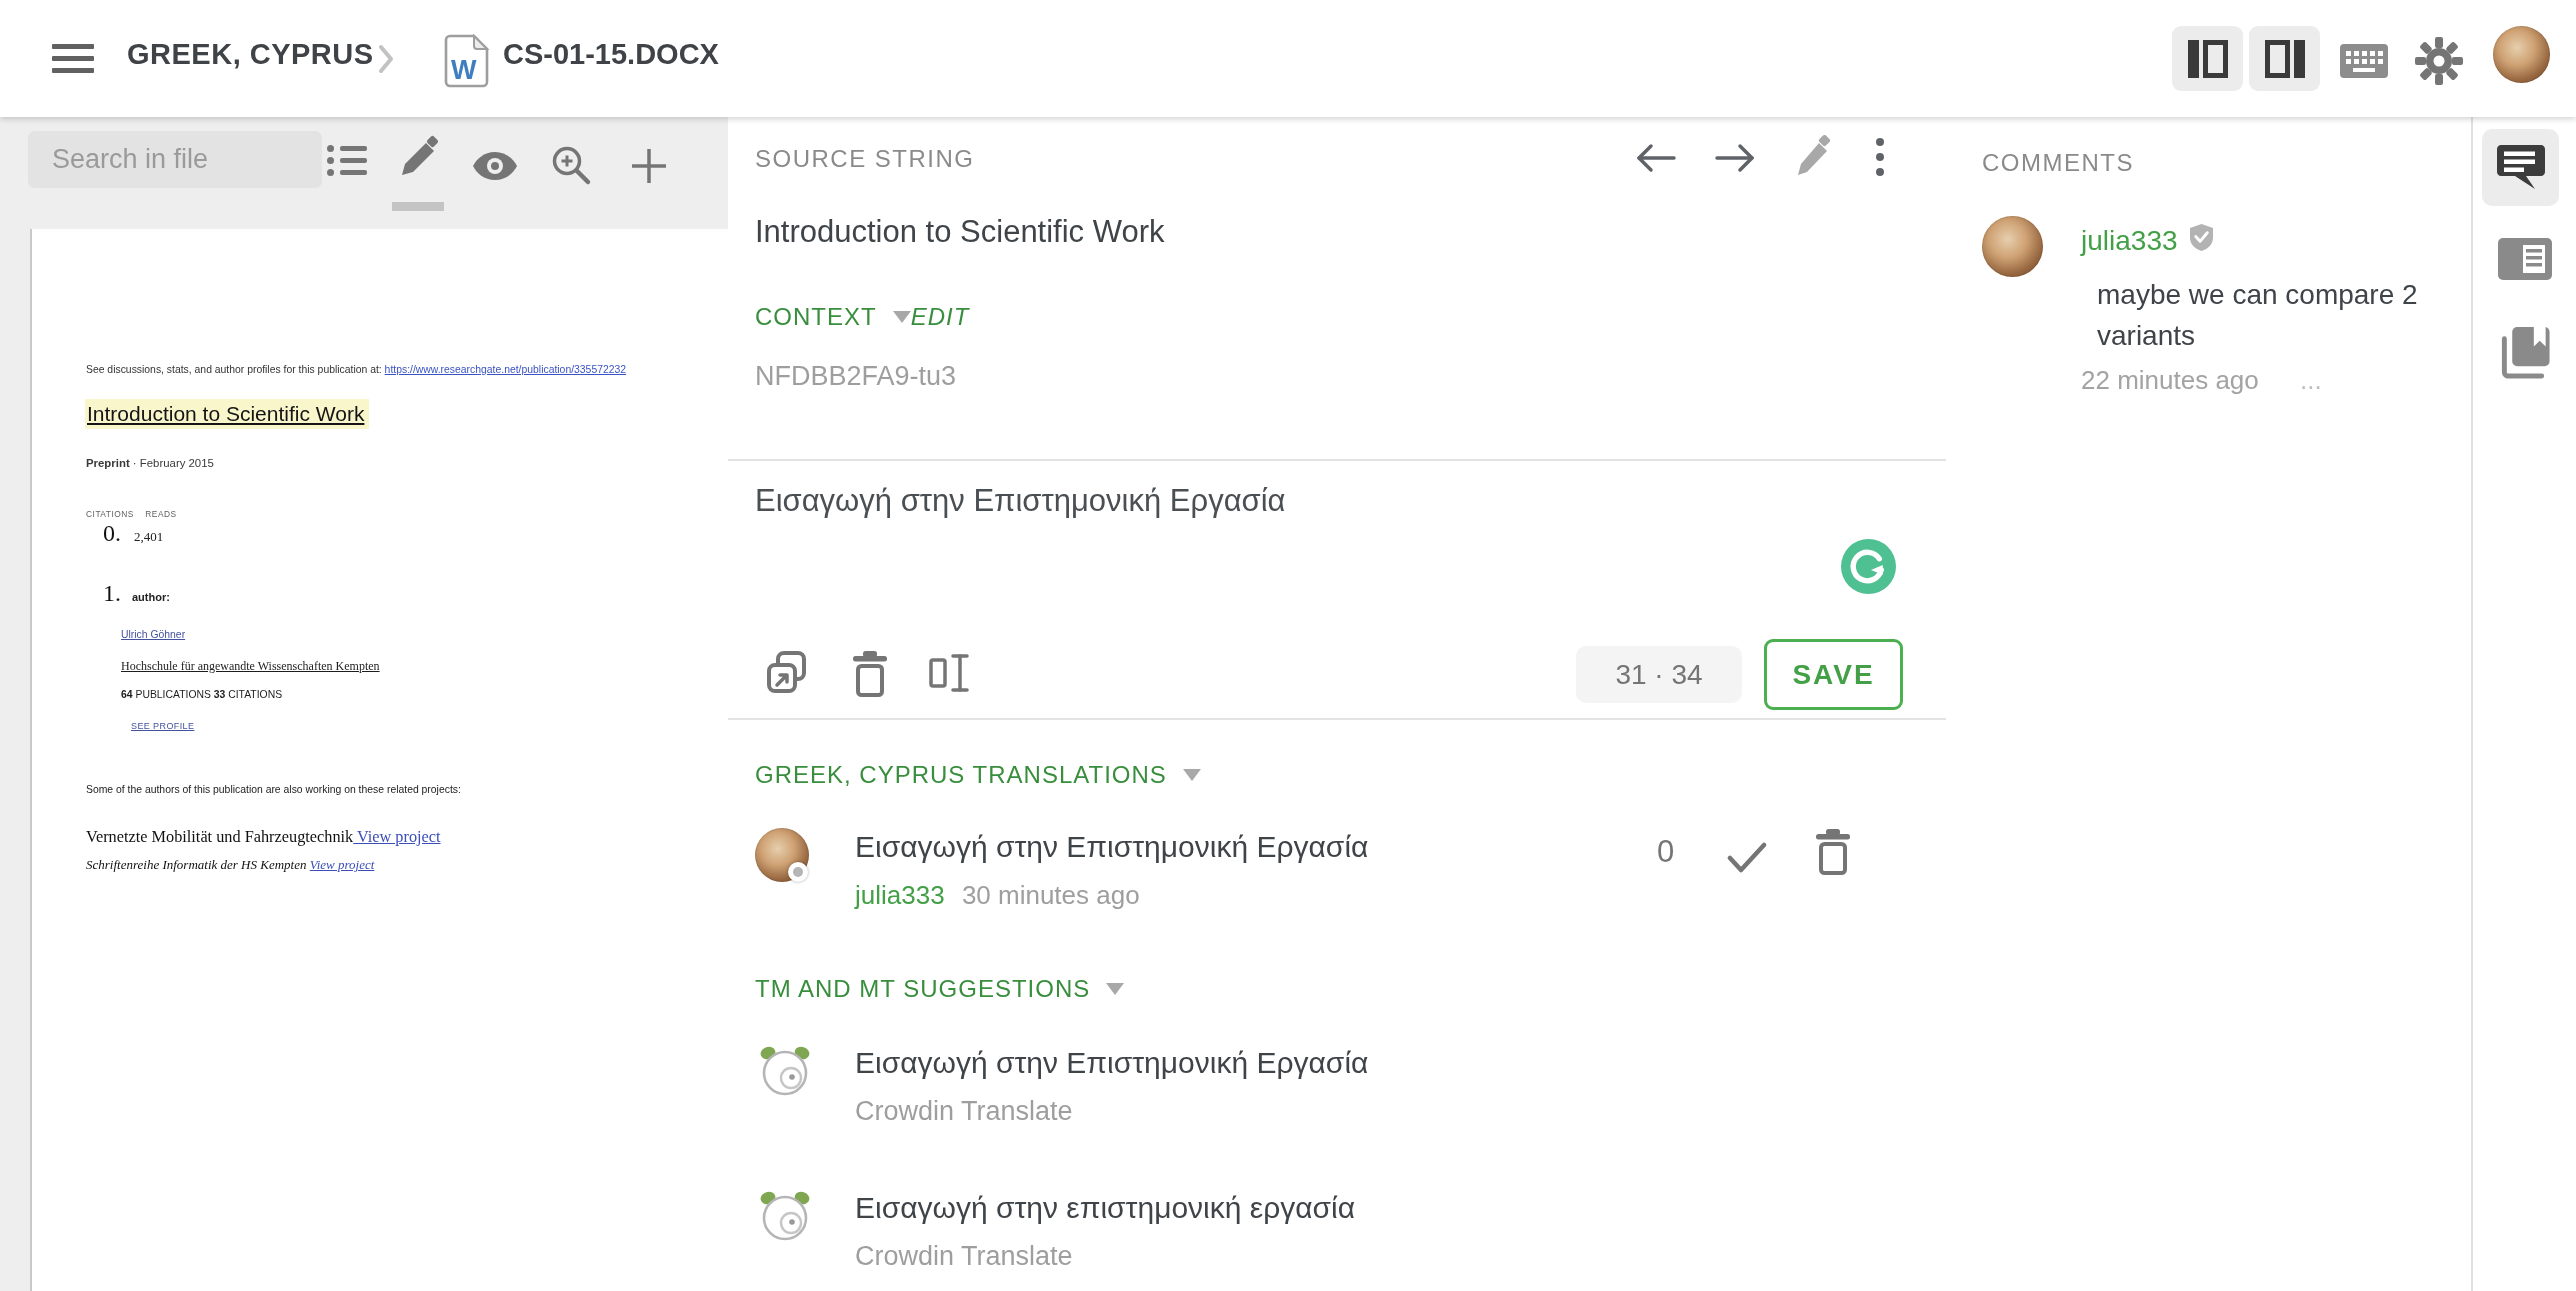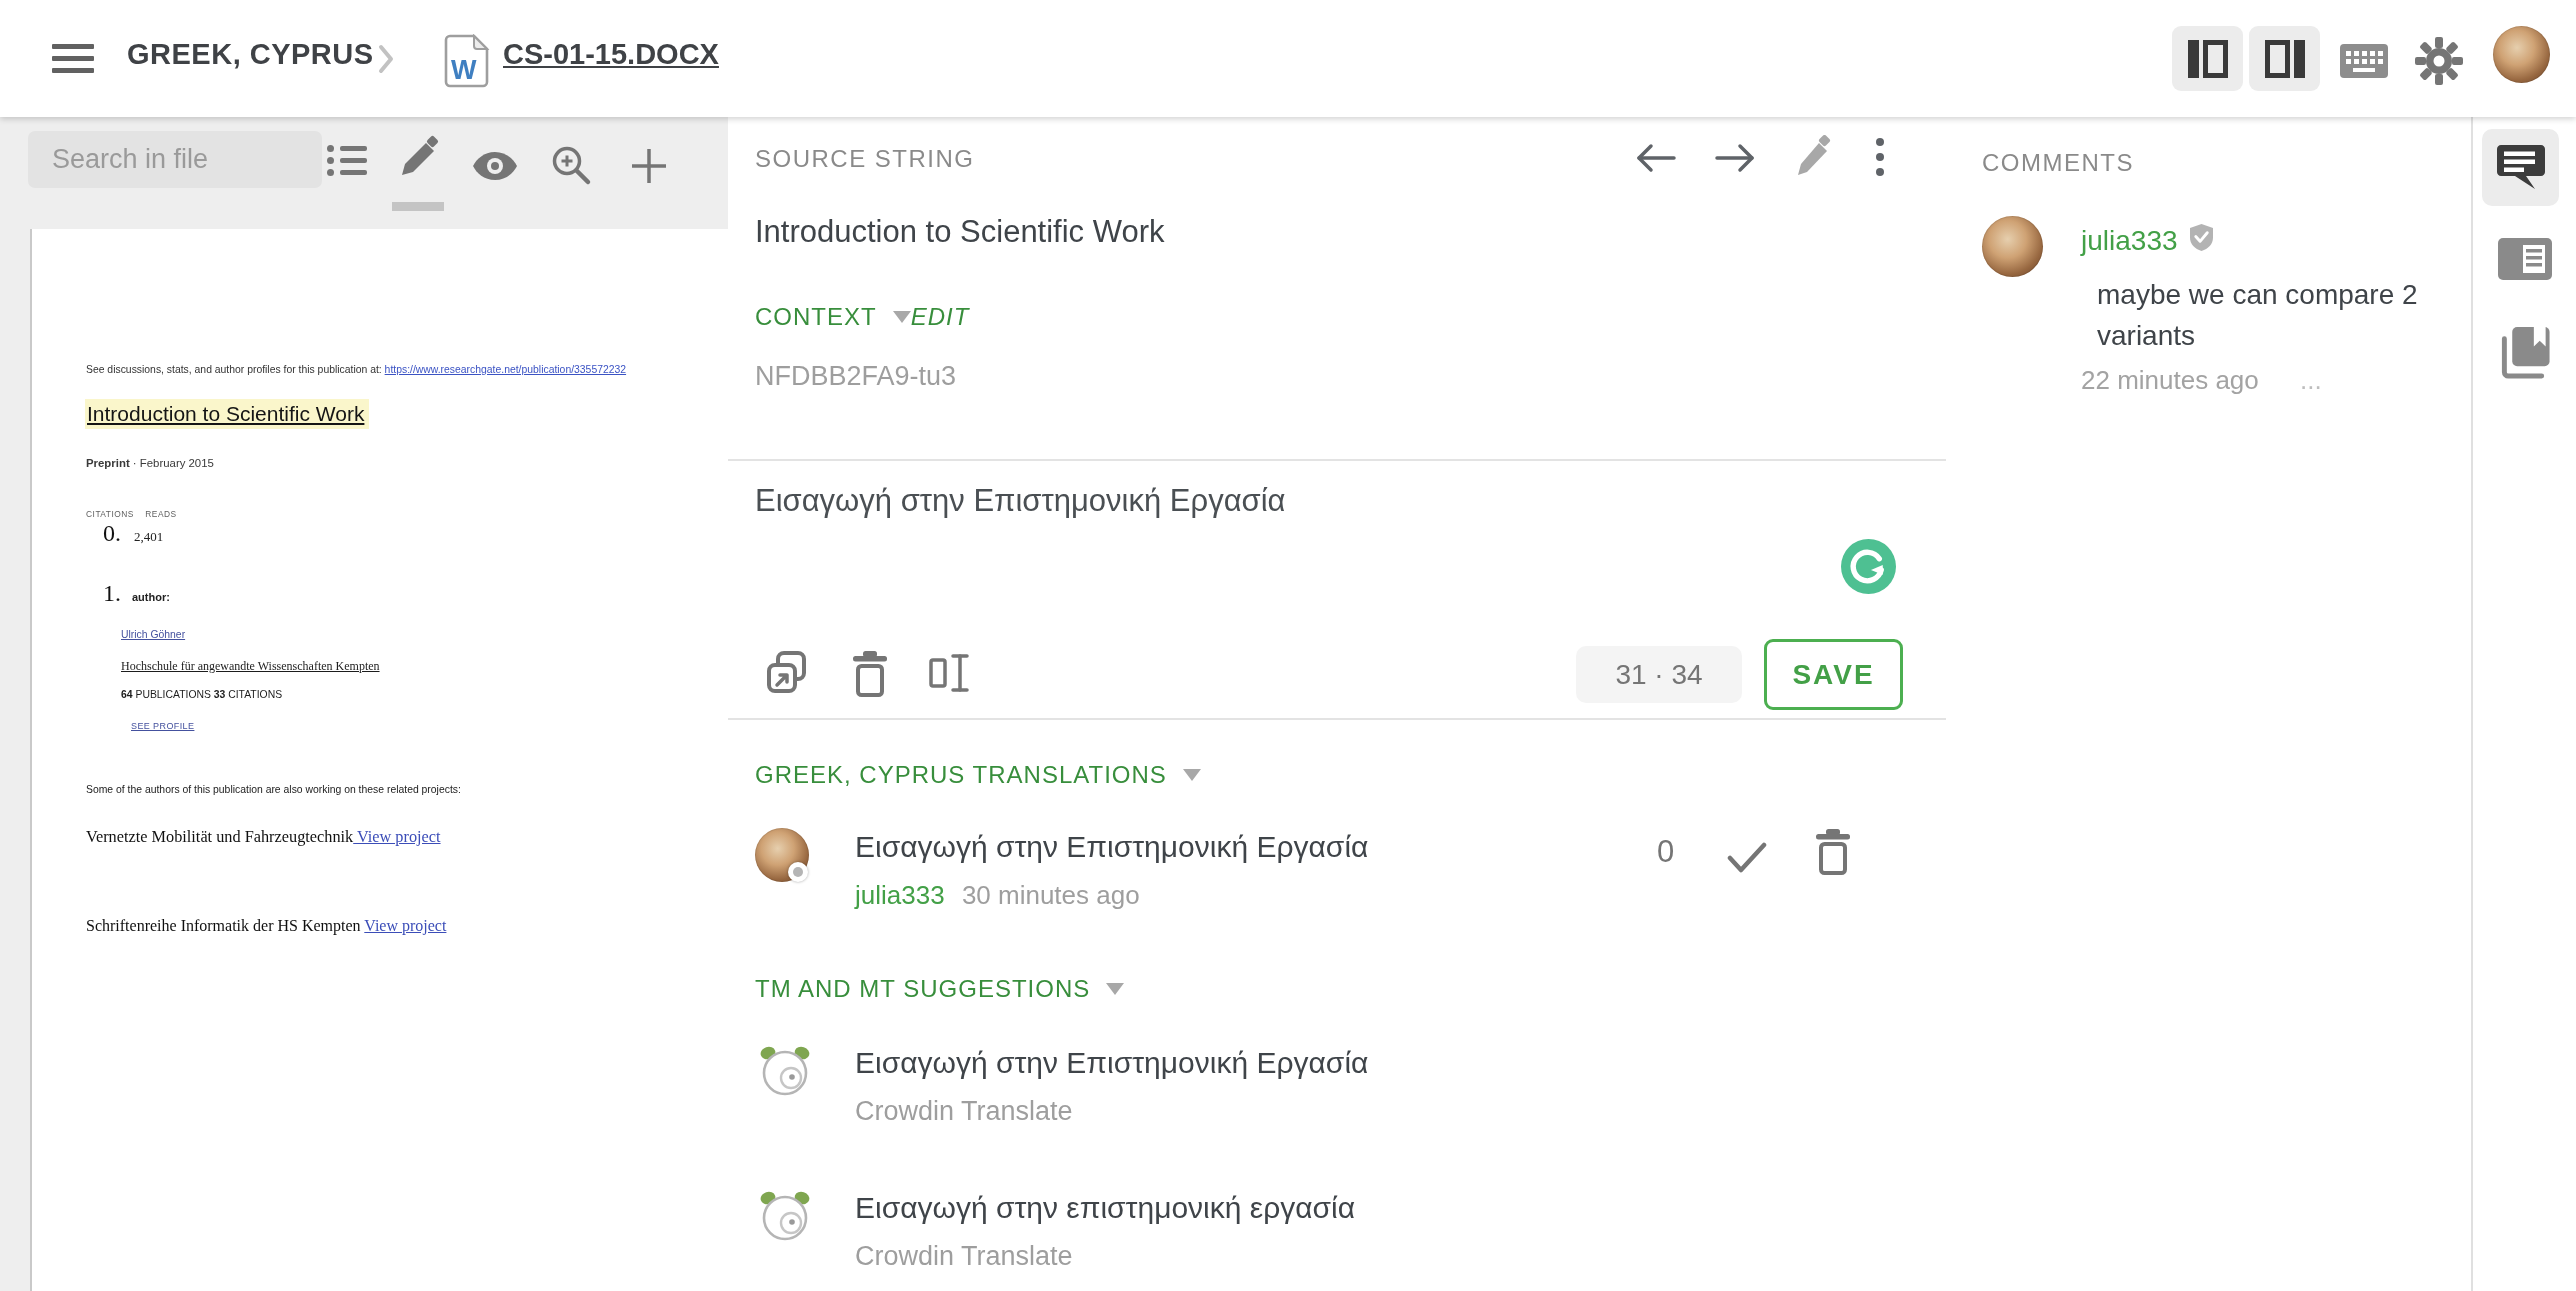--- a/index.html
+++ b/index.html
@@ -8,21 +8,21 @@
 
   
   .topbar{position:absolute;left:0;top:0;width:2576px;height:117px;background:#fff;
           box-shadow:0 2px 6px rgba(0,0,0,.18);z-index:30;}
   .hamburger{position:absolute;left:52px;top:44px;width:42px;height:32px;cursor:pointer;}
   .hamburger div{height:5px;background:#616161;border-radius:1px;margin-bottom:7px;}
   .crumb-project{position:absolute;left:127px;top:38px;font-size:29px;font-weight:700;
                  color:#3f4246;letter-spacing:0.5px;}
   .crumb-chevron{position:absolute;left:378px;top:44px;}
   .word-icon{position:absolute;left:444px;top:34px;}
-  .crumb-file{position:absolute;left:503px;top:38px;font-size:29px;font-weight:700;color:#3f4246;text-decoration:underline;}
+  .crumb-file{position:absolute;left:503px;top:38px;font-size:29px;font-weight:700;color:#3f4246;}
   .tb-btn{position:absolute;width:71px;height:65px;background:#ececec;border-radius:9px;
           display:flex;align-items:center;justify-content:center;cursor:pointer;}
   .tb-ico{position:absolute;display:flex;align-items:center;justify-content:center;cursor:pointer;}
   .avatar{border-radius:50%;
     background:radial-gradient(circle at 42% 38%, #e6cfae 0%, #cfa274 36%, #96663f 68%, #5f3d26 100%);
     box-shadow:inset 0 0 0 1px rgba(0,0,0,.08);}
 
   
   .left-panel{position:absolute;left:0;top:117px;width:728px;height:1175px;background:#eeeeee;}
   .search-input{position:absolute;left:28px;top:14px;width:246px;height:57px;background:#e3e3e3;
@@ -50,22 +50,22 @@
            font-size:12px;color:#1d1d1d;text-decoration:underline;}
   .d-pubs{position:absolute;left:89px;top:460px;font-family:Liberation Sans, sans-serif;
           font-size:10.4px;color:#1d1d1d;}
   .d-pubs b{font-weight:700;}
   .d-seeprofile{position:absolute;left:99px;top:492px;font-size:9px;color:#44519e;
                 text-decoration:underline;letter-spacing:0.4px;}
   .d-some{position:absolute;left:54px;top:555px;font-size:10.4px;font-weight:500;color:#222;}
   .d-proj1{position:absolute;left:54px;top:598px;font-family:"Liberation Serif",serif;
            font-size:16.3px;color:#101010;}
   .d-proj1 a,.d-proj2 a{color:#3b4db8;text-decoration:underline;}
-  .d-proj2{position:absolute;left:54px;top:688px;font-family:"Liberation Serif",serif;
-           font-size:16px;color:#101010;}
+  .d-proj2{position:absolute;left:54px;top:628px;font-family:"Liberation Serif",serif;
+           font-size:13px;color:#101010;font-style:italic;}
 
   
   .center-panel{position:absolute;left:728px;top:117px;width:1218px;height:1175px;background:#fff;
                 border-right:2px solid #e0e0e0;}
   .sec-label{font-size:24px;color:#8a8a8a;letter-spacing:1.5px;}
   .green-label{font-size:24px;color:#388e3c;letter-spacing:1px;font-weight:500;cursor:pointer;}
   .tri{display:inline-block;width:0;height:0;border-left:9px solid transparent;
        border-right:9px solid transparent;border-top:12px solid #a8a8a8;vertical-align:middle;}
   .src-label{position:absolute;left:27px;top:28px;}
   .hdr-ico{position:absolute;top:24px;cursor:pointer;}

